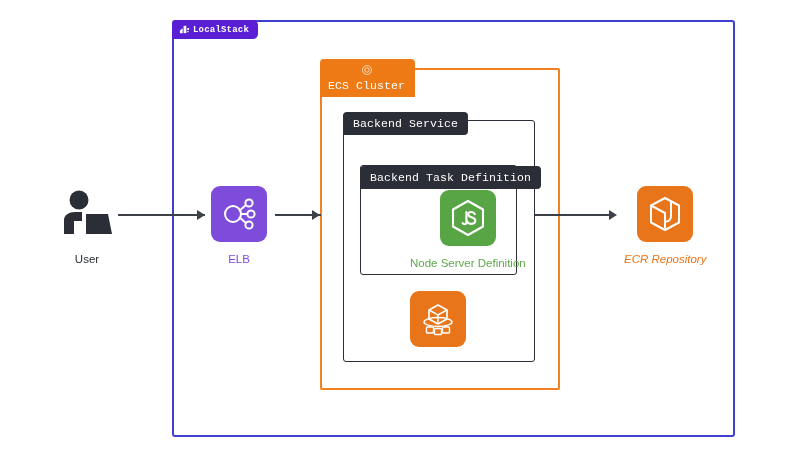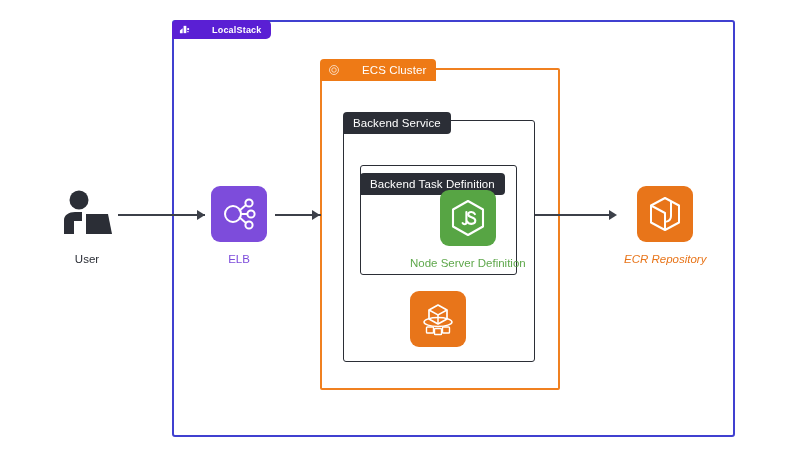--- a/index.html
+++ b/index.html
@@ -23,25 +23,26 @@
   
   .region {
     position: absolute;
     box-sizing: border-box;
     background: transparent;
   }
   .region-label {
     position: absolute;
     display: flex;
     align-items: center;
-    gap: 22px;
+    gap: 3px;
     box-sizing: border-box;
     white-space: nowrap;
     font-size: 11px;
     letter-spacing: 0.1px;
+    font-family: Liberation Mono, monospace;
   }
 
   
   .localstack-box {
     border: 2px solid #4040d0;
     border-radius: 3px;
   }
   .localstack-badge {
     background: #5a1fd4;
     color: #ffffff;
@@ -56,20 +57,21 @@
   .ecs-box {
     border: 2px solid #f08020;
     border-radius: 2px;
   }
   .ecs-badge {
     background: #ee7a16;
     color: #ffffff;
     border-radius: 4px 4px 0 0;
     padding: 5px 10px 5px 8px;
     font-size: 11.5px;
+    flex-direction: column;
   }
 
   
   .dark-box {
     border: 1.6px solid #2b2e36;
     border-radius: 3px;
   }
   .dark-badge {
     background: #2b2e36;
     color: #ffffff;
@@ -159,21 +161,21 @@
   </div>
 
   <div class="region dark-box" style="left:343px; top:120px; width:192px; height:242px;"></div>
 
   <div class="region-label dark-badge" style="left:343px; top:112px;justify-content:center;">
     <span>Backend Service</span>
   </div>
 
   <div class="region dark-box" style="left:360px; top:165px; width:157px; height:110px;"></div>
 
-  <div class="region-label dark-badge" style="left:360px; top:173px;text-align:center;">
+  <div class="region-label dark-badge" style="left:360px; top:166px;text-align:center;">
     <span>Backend Task Definition</span>
   </div>
 
   <div class="conn" style="left:118px; top:214px; width:87px;"></div>
   <div class="arrow-head" style="left:197px; top:210px;"></div>
 
   <div class="conn" style="left:275px; top:214px; width:46px;"></div>
   <div class="arrow-head" style="left:312px; top:210px;"></div>
 
   <div class="conn" style="left:535px; top:214px; width:80px;"></div>

